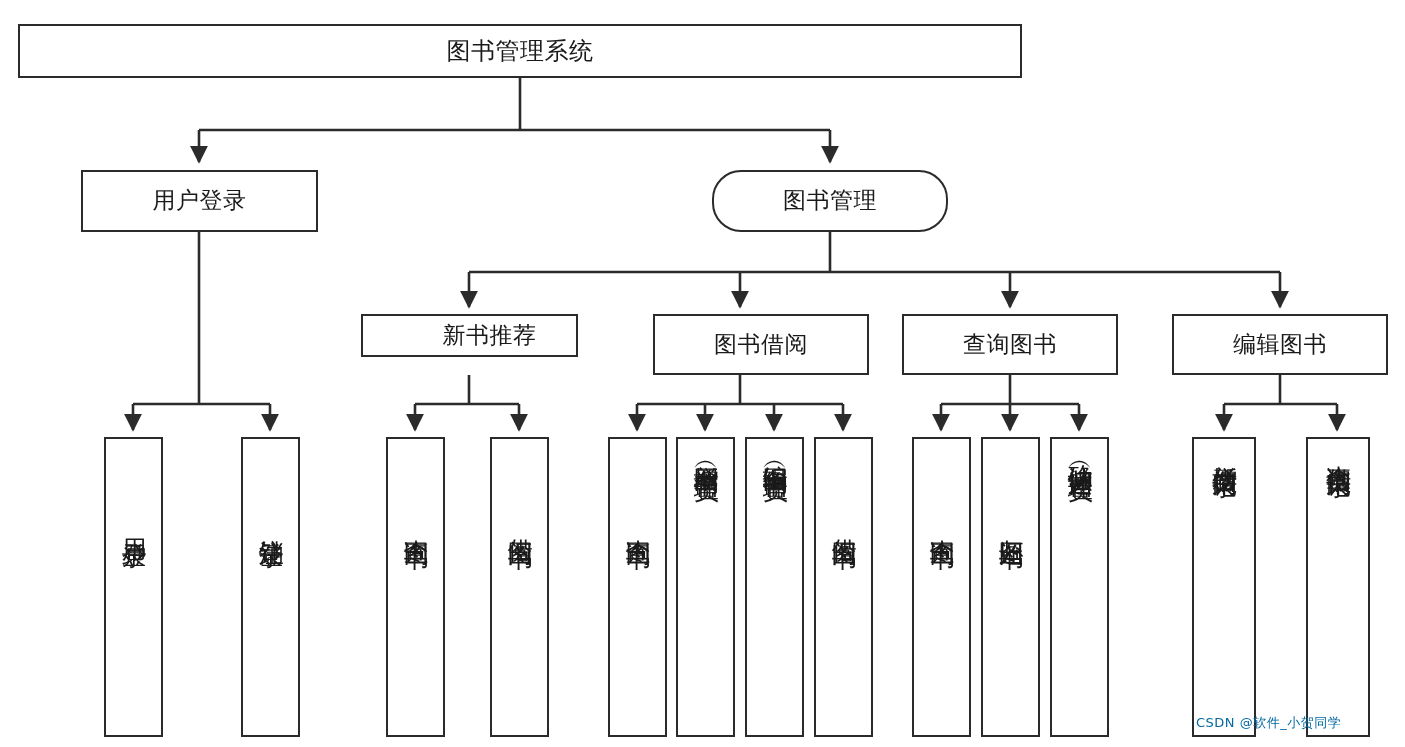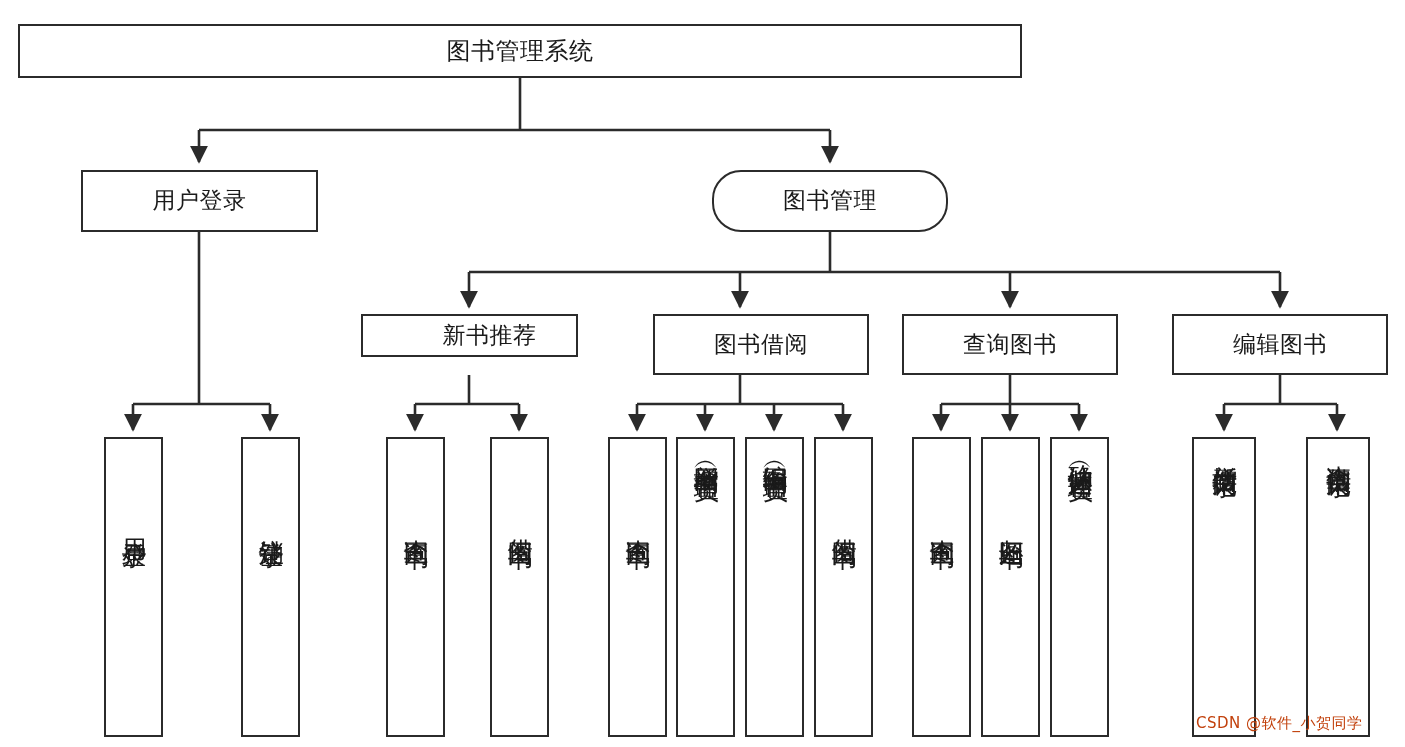--- a/index.html
+++ b/index.html
@@ -55,22 +55,22 @@
     white-space: nowrap;
     color: #1a1a1a;
   }
   .leaf-mid .vtext {
     margin-top: 74px;
   }
   .watermark {
     position: absolute;
     left: 1196px;
     top: 714px;
-    font-size: 15px;
-    color: #c2410c;
+    font-size: 13px;
+    color: #0369a1;
     white-space: nowrap;
     letter-spacing: 0.5px;
   }
 </style>
 </head>
 <body>
 
 <div id="canvas">
 
   <svg id="wires" viewBox="0 0 1405 747" xmlns="http://www.w3.org/2000/svg">

